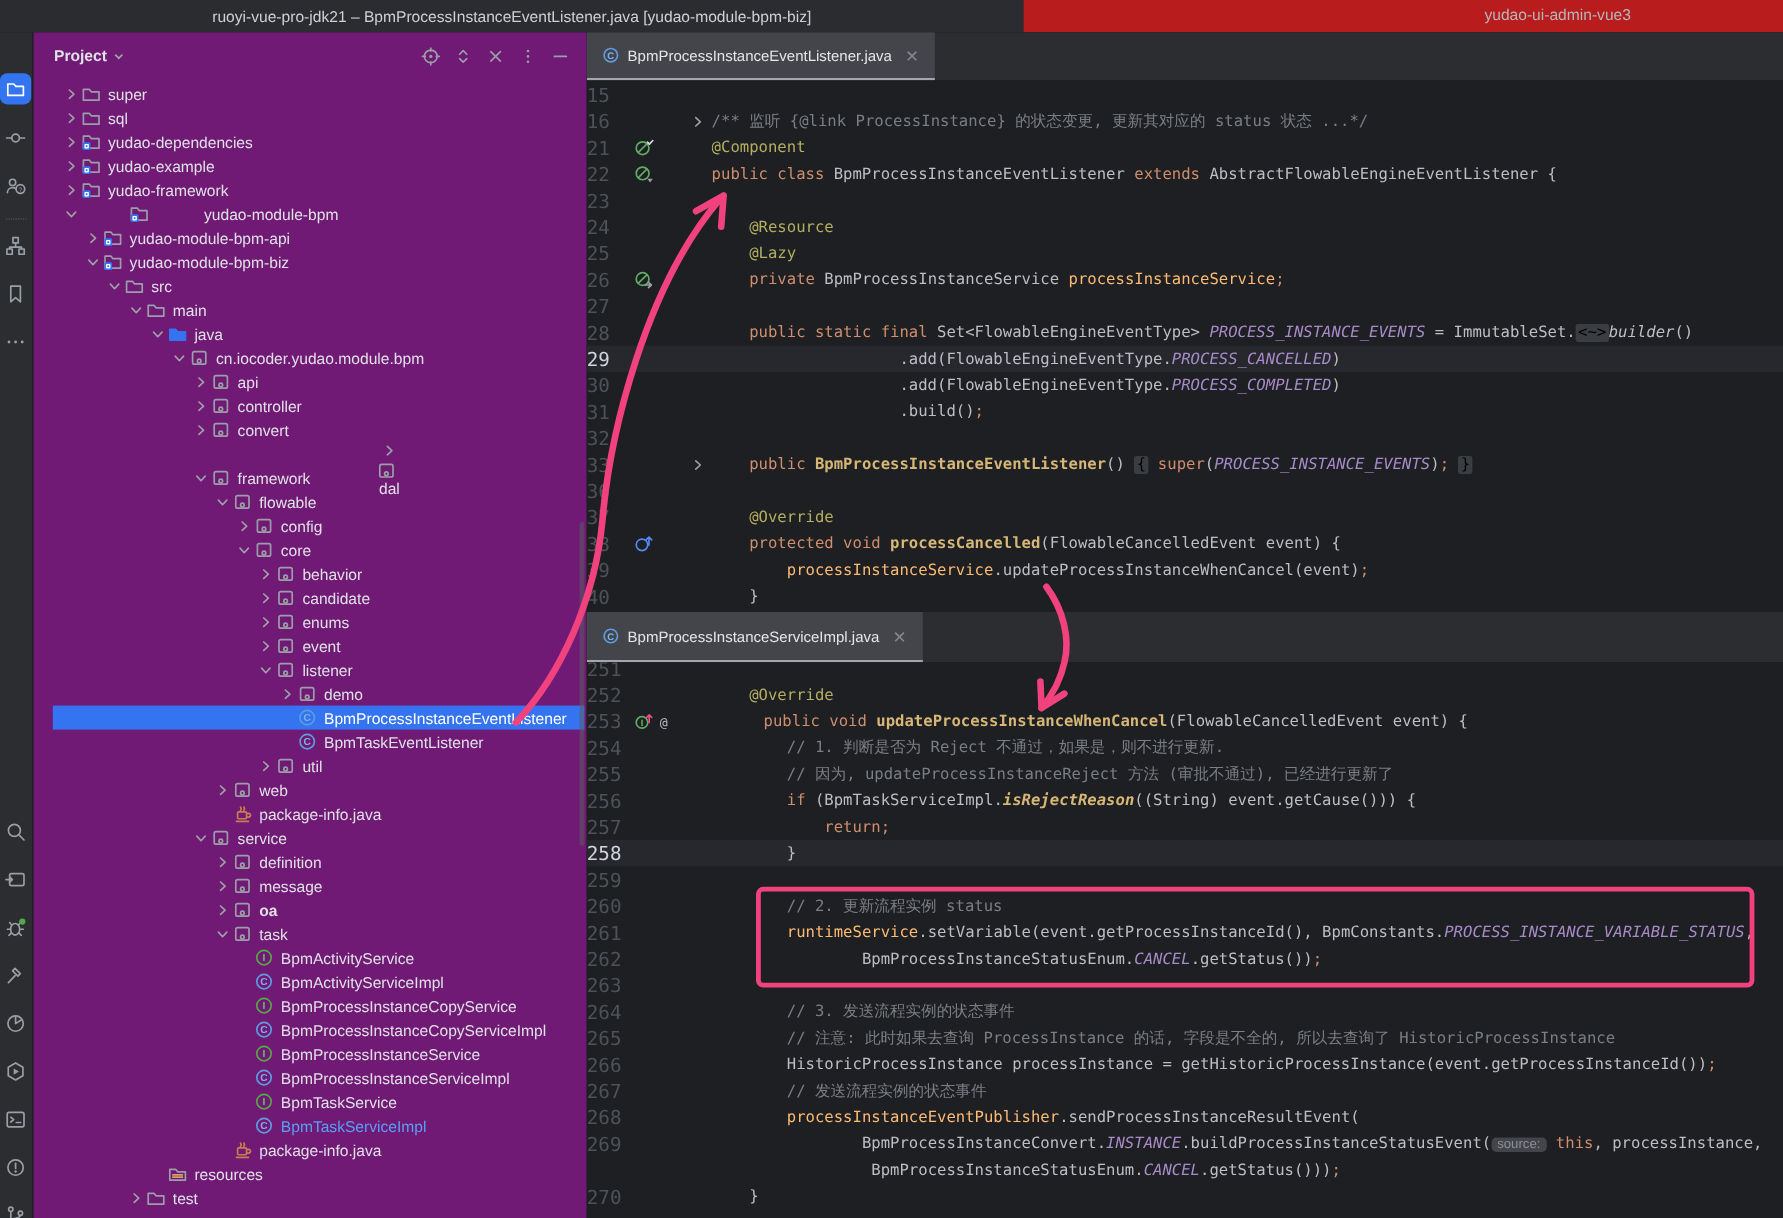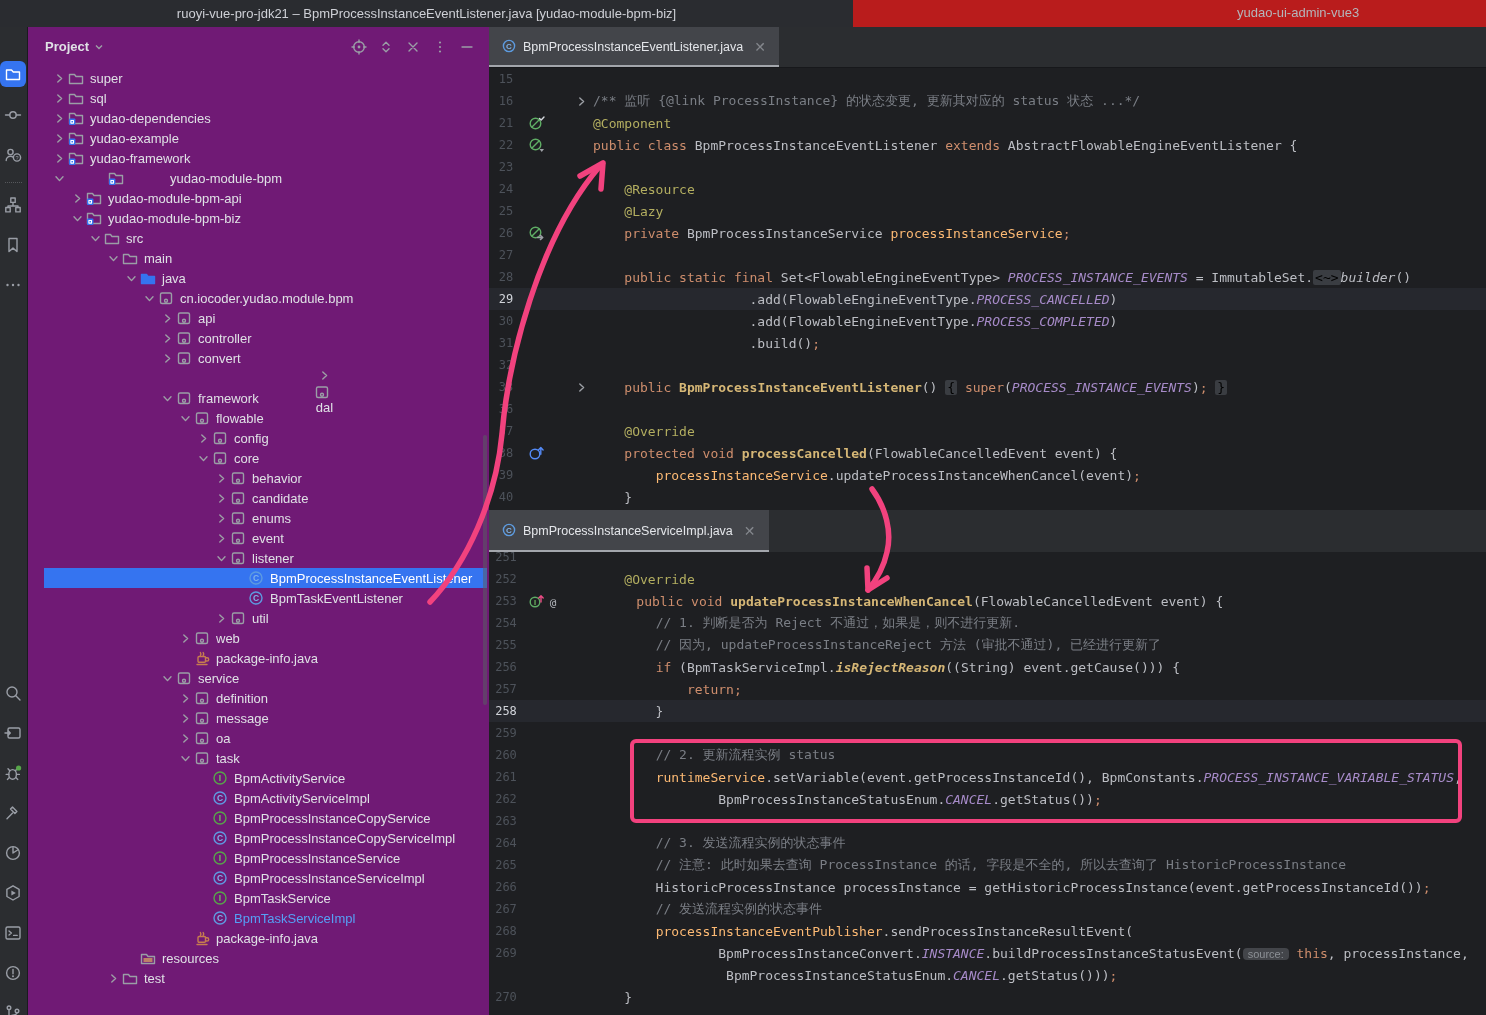--- a/index.html
+++ b/index.html
@@ -40,21 +40,21 @@
   
   #editors{position:absolute;left:489px;top:27px;width:997px;height:988px;background:#1E1F22;}
   .tabstrip{position:absolute;left:0;width:997px;background:#2B2D30;border-bottom:1px solid #17181B;}
   .tab{position:absolute;left:0;top:0;height:100%;background:#43454A;display:flex;align-items:center;
     gap:7px;padding:0 13px;color:#E4E6EA;font-size:12.5px;box-shadow:inset 0 -2px 0 #A3A6AC;}
   .tab .close{color:#84878D;font-size:14px;margin-left:4px;}
   .code-area{position:absolute;left:0;width:997px;overflow:hidden;background:#1E1F22;}
   .cl{position:relative;height:22px;display:flex;align-items:center;white-space:pre;
     font-family:"DejaVu Sans Mono","Liberation Mono",monospace;font-size:13px;}
   .cl.cur{background:#26282E;}
-  .ln{flex:0 0 34px;text-align:center;color:#4D525A;font-size:12px;
+  .ln{flex:0 0 34px;text-align:left;color:#4D525A;font-size:16px;
       font-family:"DejaVu Sans Mono",monospace;}
   .cl.cur .ln{color:#D1D4DA;}
   .gi{flex:0 0 22px;margin-left:5px;display:flex;align-items:center;overflow:visible;}
   .fs{flex:0 0 43px;display:flex;align-items:center;padding-left:26px;box-sizing:border-box;}
   .ct{flex:1;overflow:hidden;}
   .sg-t{color:#BCBEC4}.sg-k{color:#CF8E6D}.sg-a{color:#B3AE60}.sg-m{color:#7A7E85}
   .sg-f{color:#fdba74}.sg-o{color:#A78BC9;font-style:italic}
   .sg-d{color:#D6B776;font-weight:bold}.sg-s{color:#D6B776;font-style:italic;font-weight:bold}
   .sg-b{background:#3A3D42;border-radius:2px;padding:0 2px}
   .sg-x{color:#BCBEC4;font-style:italic}
@@ -562,20 +562,34 @@
             </svg>
           </span>
           <span class="ticon">
             <svg width="16" height="16" viewBox="0 0 16 16" fill="none" stroke="#9A9EA6" stroke-width="1.4" stroke-linecap="round" stroke-linejoin="round">
               <rect x="2.5" y="3" width="11" height="10.5" rx="1.5"></rect>
               <circle cx="8" cy="10.8" r="1.5"></circle>
             </svg>
           </span>
           <span class="tlabel">listener</span>
         </div>
+        <div class="trow" style="padding-left: 204px;">
+          <span class="chev">
+            <svg width="11" height="11" viewBox="0 0 11 11" fill="none" stroke="#9DA0A6" stroke-width="1.4" stroke-linecap="round" stroke-linejoin="round">
+              <path d="M3.8 2 l3.8 3.5 -3.8 3.5"></path>
+            </svg>
+          </span>
+          <span class="ticon">
+            <svg width="16" height="16" viewBox="0 0 16 16" fill="none" stroke="#9A9EA6" stroke-width="1.4" stroke-linecap="round" stroke-linejoin="round">
+              <rect x="2.5" y="3" width="11" height="10.5" rx="1.5"></rect>
+              <circle cx="8" cy="10.8" r="1.5"></circle>
+            </svg>
+          </span>
+          <span class="tlabel">demo</span>
+        </div>
         <div class="trow sel" style="padding-left: 204px;">
           <span class="chev"></span>
           <span class="ticon">
             <svg width="16" height="16" viewBox="0 0 16 16" fill="none" stroke="#9A9EA6" stroke-width="1.4" stroke-linecap="round" stroke-linejoin="round">
               <circle cx="8" cy="8" r="6" stroke="#5D9BE0"></circle>
               <text x="8" y="11" text-anchor="middle" font-size="8.5" font-weight="bold" fill="#7FB2EA" stroke="none" font-family="Liberation Sans,sans-serif">C</text>
             </svg>
           </span>
           <span class="tlabel">BpmProcessInstanceEventListener</span>
         </div>
@@ -664,21 +678,21 @@
             </svg>
           </span>
           <span class="ticon">
             <svg width="16" height="16" viewBox="0 0 16 16" fill="none" stroke="#9A9EA6" stroke-width="1.4" stroke-linecap="round" stroke-linejoin="round">
               <rect x="2.5" y="3" width="11" height="10.5" rx="1.5"></rect>
               <circle cx="8" cy="10.8" r="1.5"></circle>
             </svg>
           </span>
           <span class="tlabel">message</span>
         </div>
-        <div class="trow" style="padding-left: 150px;">
+        <div class="trow" style="padding-left: 150px; font-weight: bold;">
           <span class="chev">
             <svg width="11" height="11" viewBox="0 0 11 11" fill="none" stroke="#9DA0A6" stroke-width="1.4" stroke-linecap="round" stroke-linejoin="round">
               <path d="M3.8 2 l3.8 3.5 -3.8 3.5"></path>
             </svg>
           </span>
           <span class="ticon">
             <svg width="16" height="16" viewBox="0 0 16 16" fill="none" stroke="#9A9EA6" stroke-width="1.4" stroke-linecap="round" stroke-linejoin="round">
               <rect x="2.5" y="3" width="11" height="10.5" rx="1.5"></rect>
               <circle cx="8" cy="10.8" r="1.5"></circle>
             </svg>

